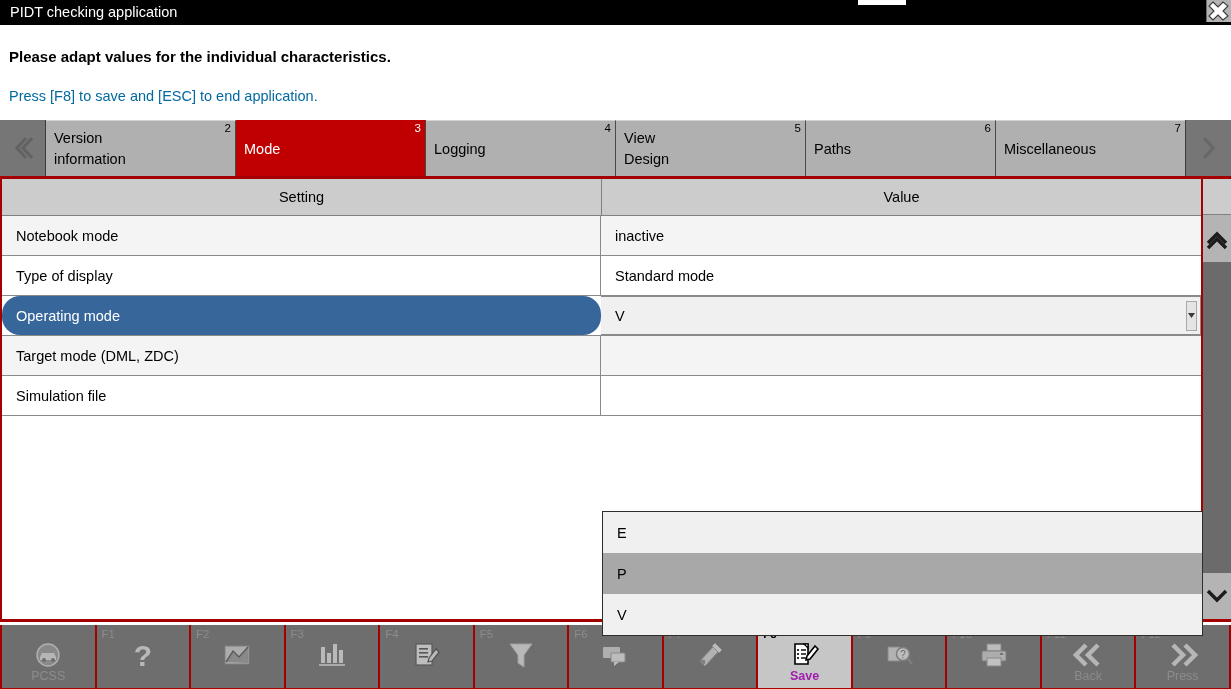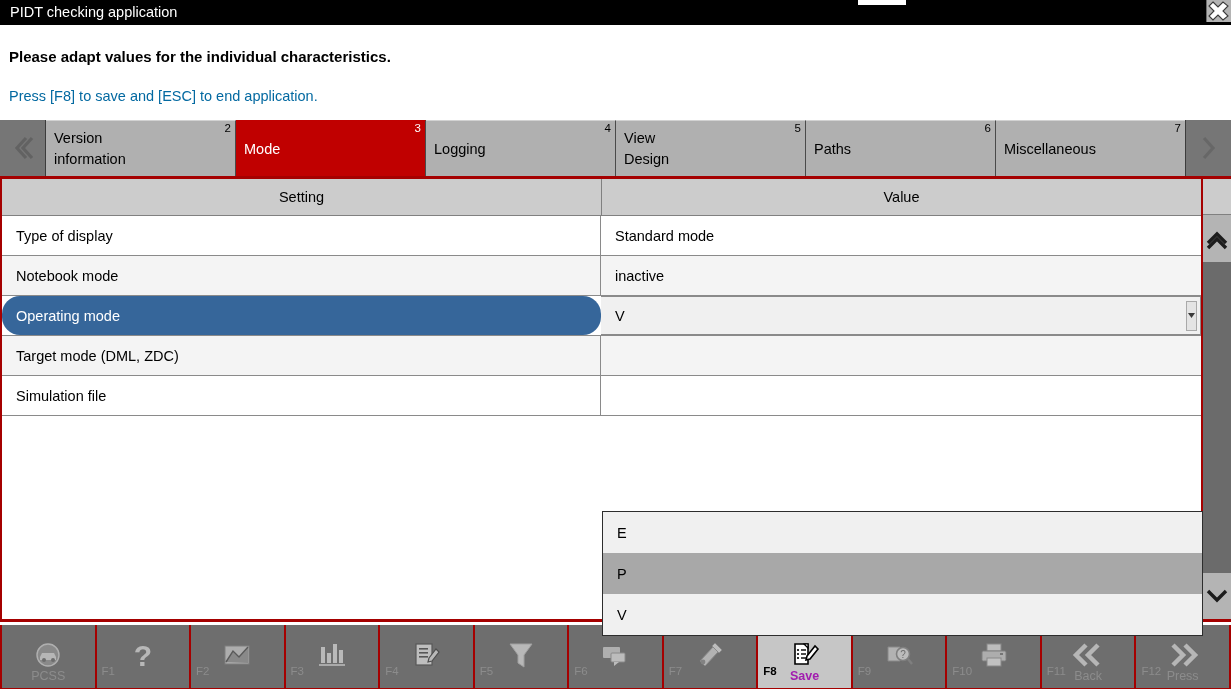--- a/index.html
+++ b/index.html
@@ -293,21 +293,20 @@
     cursor: pointer;
   }
   .fnkey:last-child { border-right: none; }
   .fnkey.active { background: #c6c6c6; }
   .fn-num {
     position: absolute;
     left: 5px; top: 2px;
     font-size: 11.5px;
     color: #8c8c8c;
     line-height: 14px;
-    margin-top: 37px;
   }
   .fnkey.active .fn-num { color: #000000; font-weight: bold; }
   .fn-label {
     position: absolute;
     left: 0; right: 0; bottom: 5px;
     text-align: center;
     font-size: 12.5px;
     color: #8c8c8c;
     line-height: 14px;
   }
@@ -395,28 +394,28 @@
 
   <div class="content">
 
     <div class="table-wrap">
 
       <div class="thead">
         <div class="th setting">Setting</div>
         <div class="th value">Value</div>
       </div>
 
+      <div class="trow row-alt">
+        <div class="cell setting">Notebook mode</div>
+        <div class="cell value">inactive</div>
+      </div>
+
       <div class="trow row-white">
         <div class="cell setting">Type of display</div>
         <div class="cell value">Standard mode</div>
-      </div>
-
-      <div class="trow row-alt">
-        <div class="cell setting">Notebook mode</div>
-        <div class="cell value">inactive</div>
       </div>
 
       <div class="trow row-sel">
         <div class="cell setting">Operating mode</div>
         <div class="cell value">
           <span>V</span>
           <span class="combo-arrow">
             <span>
               <svg width="7" height="5" viewBox="0 0 7 5">
                   <path d="M0 0 L7 0 L3.5 5 Z" fill="#3a3a3a"></path>

